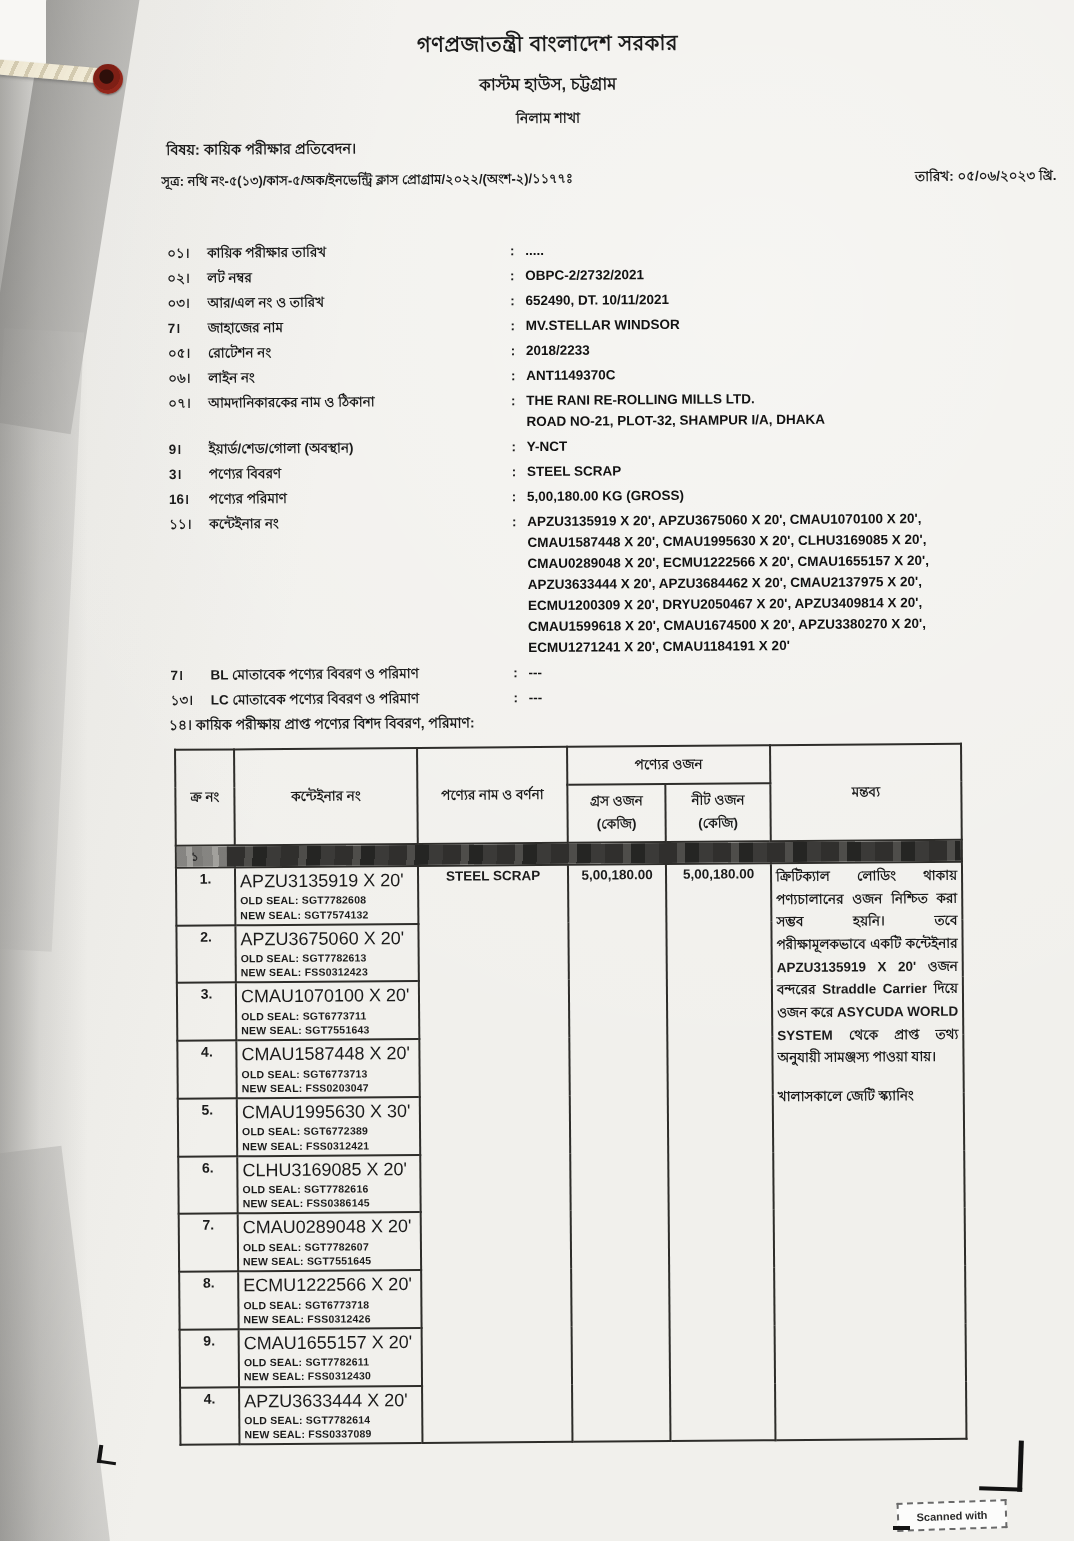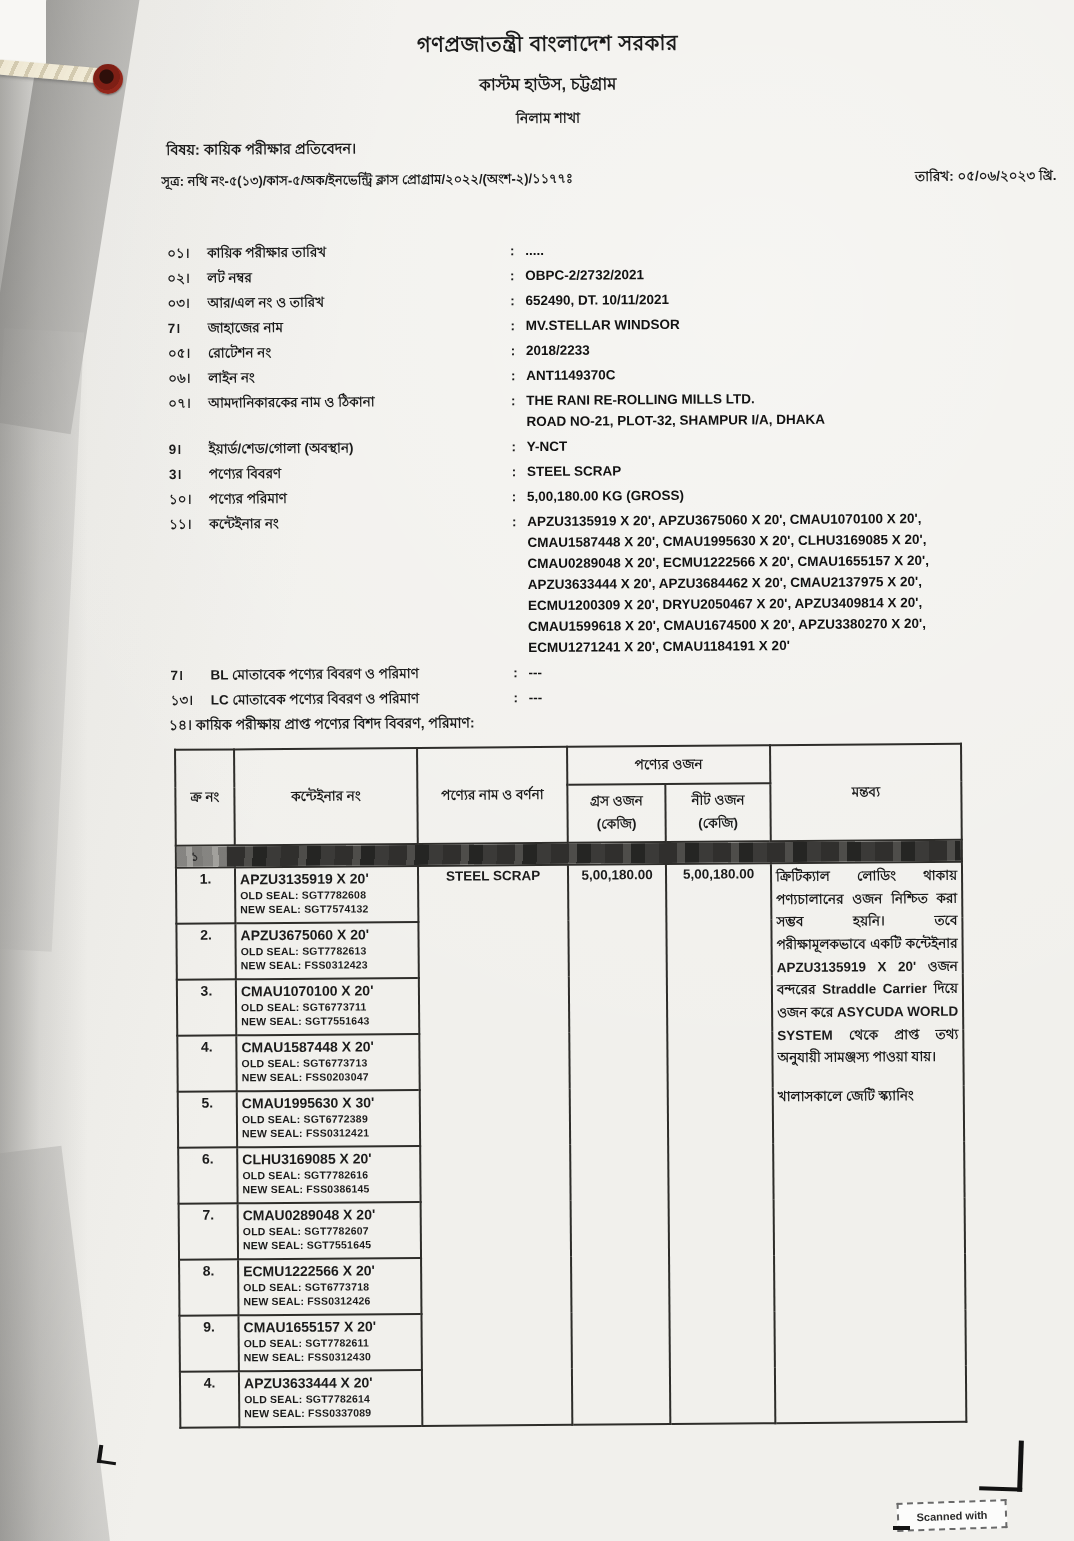--- a/index.html
+++ b/index.html
@@ -67,21 +67,21 @@
   .h-top{height:38px;}
   .h-sub{height:58px;}
   .smudge-td{height:20px;padding:0 !important;position:relative;background:#c7c6c2;}
   .smear{position:absolute;left:50px;top:0;right:0;bottom:0;
     background:repeating-linear-gradient(92deg,#302f2d 0 18px,#4e4d4a 18px 26px,#252523 26px 40px,#3b3a38 40px 54px);}
   .smear2{position:absolute;left:0;top:0;width:52px;bottom:0;
     background:repeating-linear-gradient(88deg,#7a7976 0 10px,#9b9a96 10px 16px,#6f6e6b 16px 26px);opacity:.85;}
   .hint{position:relative;font-size:12px;font-weight:bold;color:#2a2a2a;padding-left:14px;line-height:20px;}
   td.serial{height:50px;text-align:center;font-weight:bold;font-size:14px;padding-top:4px;}
   td.cont{padding-left:8px;padding-top:3px;}
-  .cont-no{font-weight:bold;font-size:14px;line-height:1.3;}
+  .cont-no{font-weight:normal;font-size:18px;line-height:1.3;}
   .seal{font-weight:bold;font-size:10.5px;line-height:1.35;letter-spacing:.2px;}
   td.mid{vertical-align:middle;text-align:center;font-weight:bold;font-size:13.5px;}
   td.remarks{vertical-align:top;padding:226px 10px 8px 12px;}
   .rem-p{font-weight:bold;font-size:13.5px;line-height:1.68;text-align:justify;margin:0;}
   .rem-p + .rem-p{margin-top:16px;}
 </style>
 </head>
 <body>
 
 <div class="page">
@@ -159,21 +159,21 @@
         <span class="f-colon">:</span>
         <span class="f-value">Y-NCT</span>
       </div>
       <div class="field-row">
         <span class="f-no">3।</span>
         <span class="f-label">পণ্যের বিবরণ</span>
         <span class="f-colon">:</span>
         <span class="f-value">STEEL SCRAP</span>
       </div>
       <div class="field-row">
-        <span class="f-no">১০।</span>
+        <span class="f-no">16।</span>
         <span class="f-label">পণ্যের পরিমাণ</span>
         <span class="f-colon">:</span>
         <span class="f-value">5,00,180.00 KG (GROSS)</span>
       </div>
       <div class="field-row">
         <span class="f-no">১১।</span>
         <span class="f-label">কন্টেইনার নং</span>
         <span class="f-colon">:</span>
         <span class="f-value pre">APZU3135919 X 20', APZU3675060 X 20', CMAU1070100 X 20',
 CMAU1587448 X 20', CMAU1995630 X 20', CLHU3169085 X 20',

